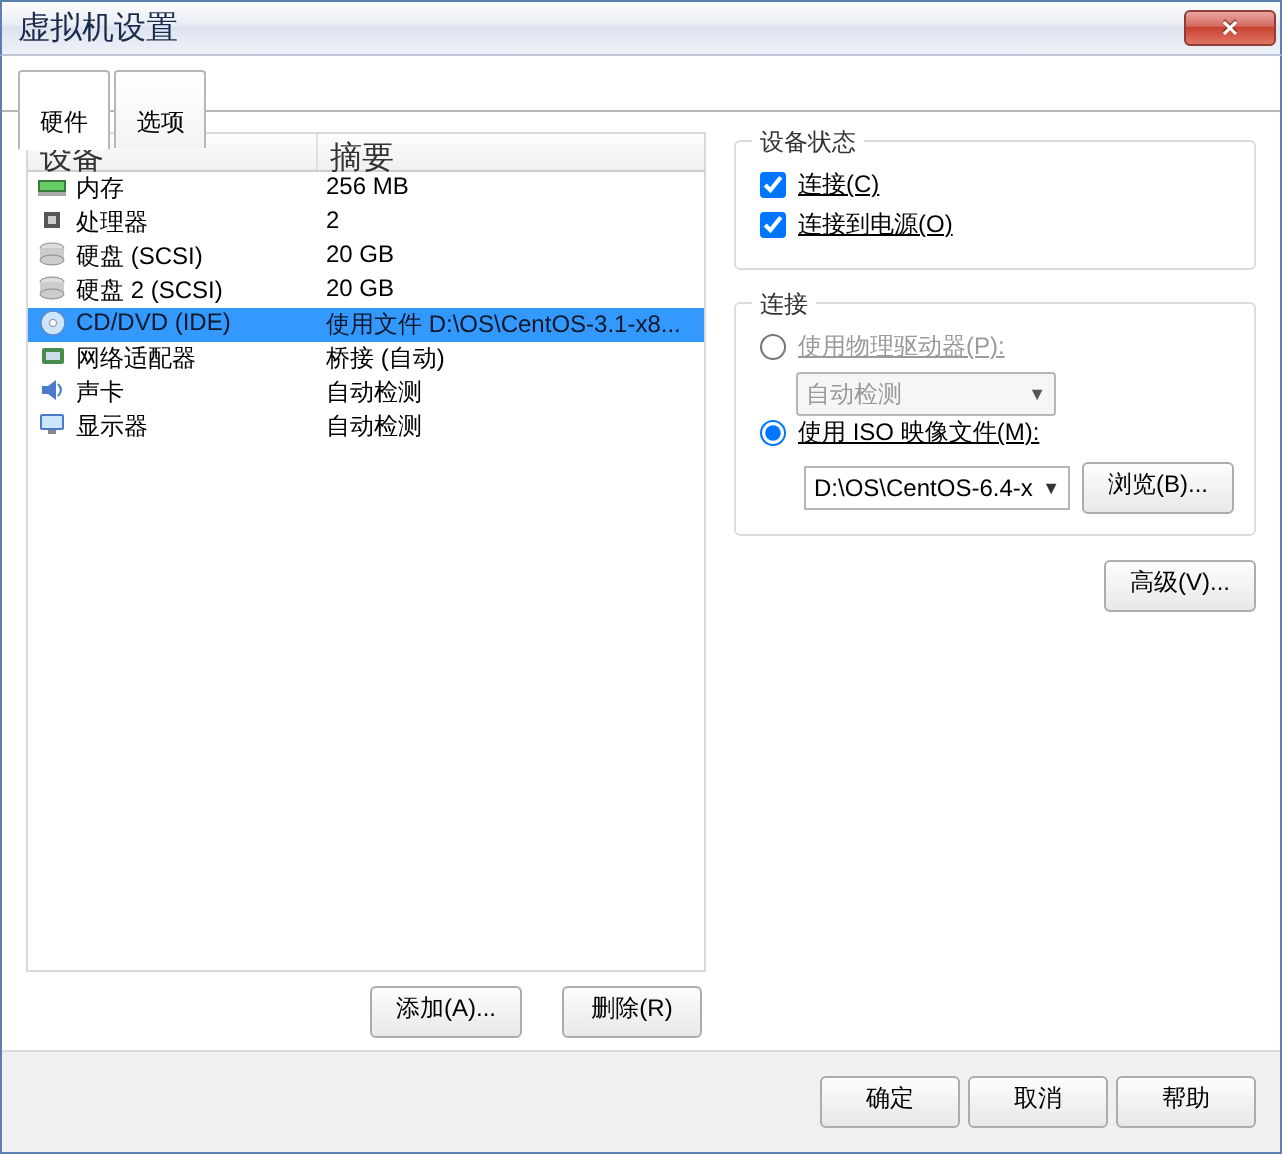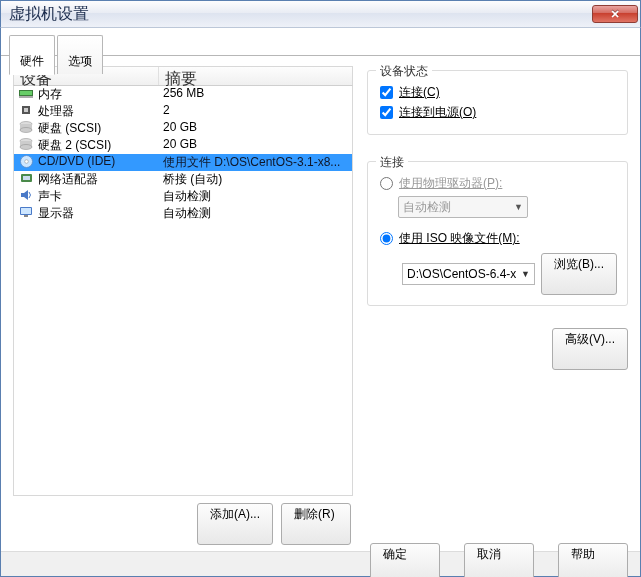--- a/index.html
+++ b/index.html
@@ -16,35 +16,35 @@
 .listhdr { height: 20px; display: flex; background: linear-gradient(#fdfdfd,#f0f0f0); border: 1px solid #d8d8d8; border-bottom: 1px solid #cfcfcf; }
 .listhdr .col { padding: 2px 6px; font-size: 16px; color: #333; }
 .col-dev { width: 145px; border-right: 1px solid #e0e0e0; }
 .col-sum { flex: 1; }
 .listbody { flex: 1; border: 1px solid #d8d8d8; border-top: none; overflow: hidden; background: #fff; }
 .row { display: flex; height: 17px; padding: 0 4px; cursor: pointer; }
 .row .ic { width: 16px; height: 14px; display: flex; align-items: center; justify-content: center; margin-right: 4px; }
 .row .dev { width: 121px; overflow: hidden; text-overflow: ellipsis; white-space: nowrap; }
 .row .sum { flex: 1; overflow: hidden; text-overflow: ellipsis; white-space: nowrap; padding-left: 4px; }
 .row.sel { background: #3399ff; color: #0f172a; }
-.leftbtns { display: flex; justify-content: flex-end; gap: 8px; padding: 7px 2px 0 0; }
-.btn { padding: 2px 12px 21px; border: 1px solid #acacac; border-radius: 3px; background: linear-gradient(#fdfdfd,#e8e8e8); cursor: pointer; font-size: 12px; min-width: 70px; text-align: left; }
-.rightcol { flex: 1; display: flex; flex-direction: column; gap: 22px; }
+.leftbtns { display: flex; justify-content: flex-end; gap: 20px; padding: 7px 2px 0 0; }
+.btn { padding: 2px 12px 5px; border: 1px solid #acacac; border-radius: 3px; background: linear-gradient(#fdfdfd,#e8e8e8); cursor: pointer; font-size: 12px; min-width: 70px; text-align: center; }
+.rightcol { flex: 1; display: flex; flex-direction: column; gap: 12px; }
 .group { border: 1px solid #dcdcdc; border-radius: 3px; padding: 10px 10px 10px 12px; position: relative; margin-top: 4px; }
 .group-title { position: absolute; top: -8px; left: 8px; background: #fff; padding: 0 4px; color: #333; font-size: 12px; }
 .chkline, .radline { display: flex; align-items: center; gap: 6px; margin: 3px 0; font-size: 12px; text-decoration: underline; }
 .radline.disabled { color: #9a9a9a; }
 .combo { display: flex; align-items: center; border: 1px solid #b7b7b7; border-radius: 2px; height: 22px; background: linear-gradient(#fff,#f2f2f2); width: 130px; padding: 0 4px; }
 .combo.disabled { color: #9a9a9a; background: #f6f6f6; }
 .combo .carrow { margin-left: auto; font-size: 9px; color: #555; }
 .isorow { display: flex; align-items: center; gap: 6px; margin-top: 6px; margin-left: 22px; }
 .isofield { flex: 1; display: flex; align-items: center; border: 1px solid #b7b7b7; height: 22px; padding: 0 4px; background: #fff; }
 .isofield .carrow { margin-left: auto; font-size: 9px; color: #333; }
 .advrow { display: flex; justify-content: flex-end; }
-.bottombar { height: 25px; border-top: 1px solid #dcdcdc; background: #f0f0f0; display: flex; align-items: center; justify-content: flex-end; gap: 24px; padding: 0 12px; }
+.bottombar { height: 51px; border-top: 1px solid #dcdcdc; background: #f0f0f0; display: flex; align-items: center; justify-content: flex-end; gap: 4px; padding: 0 12px; }
 input[type=checkbox], input[type=radio] { margin: 0; }
 .indent { margin-left: 18px; margin-top: 4px; }
 svg { display: block; }
 </style>
 </head>
 <body>
 
 <div class="titlebar">
   <span class="title">虚拟机设置</span>
   <div class="closebtn">
@@ -179,21 +179,21 @@
           <input type="radio" name="conn" style="">
           <span>使用物理驱动器(P):</span>
         </label>
         <div class="indent">
           <div class="combo disabled">
             <span>自动检测</span>
             <span class="carrow">▼</span>
           </div>
         </div>
 
-        <label class="radline" style="margin-top:12px">
+        <label class="radline" style="margin-top:0">
           <input type="radio" name="conn" checked="" style="">
           <span>使用 ISO 映像文件(M):</span>
         </label>
         <div class="isorow">
           <div class="isofield">
             <span>D:\OS\CentOS-6.4-x</span>
             <span class="carrow">▼</span>
           </div>
           <div class="btn" style="min-width:60px"><span>浏览(B)...</span></div>
         </div>

